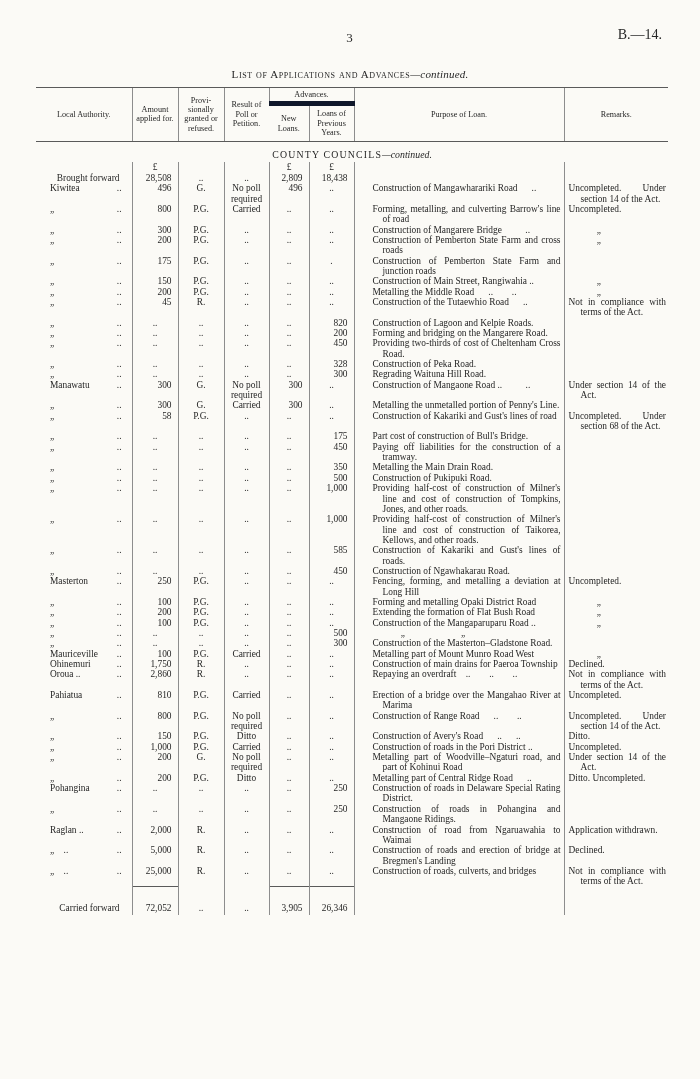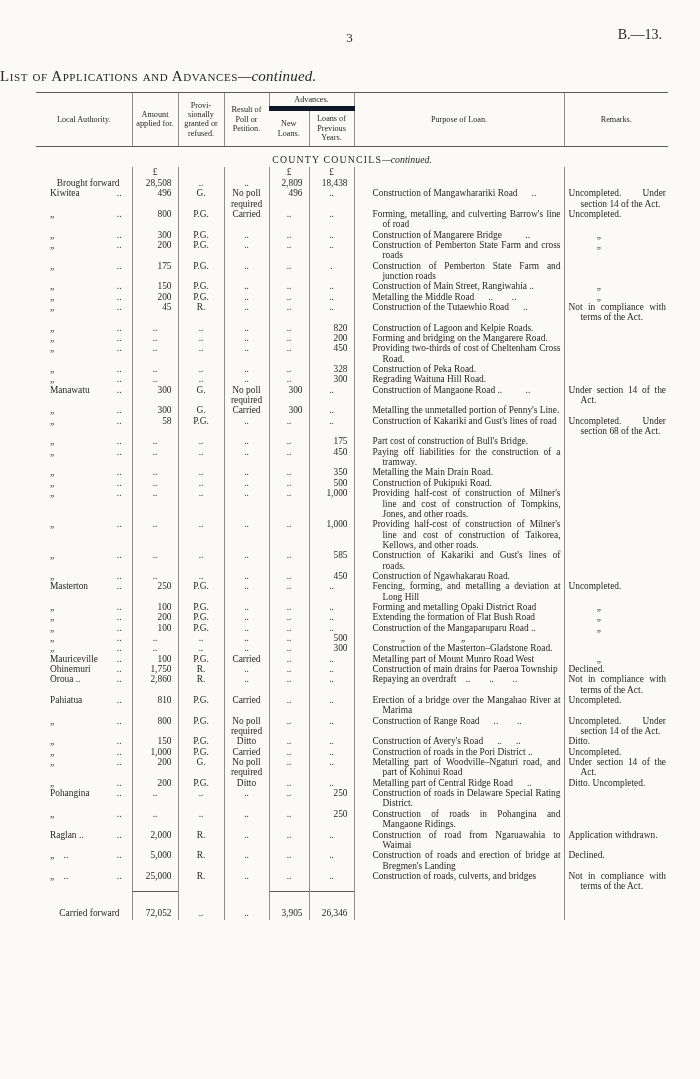--- a/index.html
+++ b/index.html
@@ -19,23 +19,23 @@
   .page-num{
     position:absolute;left:0;right:0;top:30px;
     text-align:center;
     font-size:13px;letter-spacing:1px;
   }
   .doc-ref{
     position:absolute;top:27px;right:38px;
     font-size:14px;
   }
   .doc-title{
-    text-align:left;
+    text-align:center;
     margin-top:8px;
-    font-size:15px;
+    font-size:11px;
     letter-spacing:0.6px;
   }
   .doc-title .sc{font-variant:small-caps;}
   .doc-title .it{font-style:italic;letter-spacing:0.2px;}
   table{
     border-collapse:collapse;
     table-layout:fixed;
     margin:7px 0 0 36px;
     width:632px;
     font-size:9.4px;
@@ -89,21 +89,21 @@
   }
   tr.total td{height:26px;vertical-align:bottom;padding-bottom:2px;}
   tr.total .c-num.bt{border-top:1px solid #5a5a5a;}
   tr.total .c-auth{vertical-align:bottom;}
 </style>
 </head>
 <body>
 
 <div class="page-head">
   <div class="page-num">3</div>
-  <div class="doc-ref">B.—13.</div>
+  <div class="doc-ref">B.—14.</div>
 </div>
 
 <div class="doc-title"><span class="sc">List of Applications and Advances</span><span class="it">—continued.</span></div>
 
 <table>
   <colgroup>
     <col style="width:96px">
       <col style="width:46px">
       <col style="width:46px">
       <col style="width:45px">

